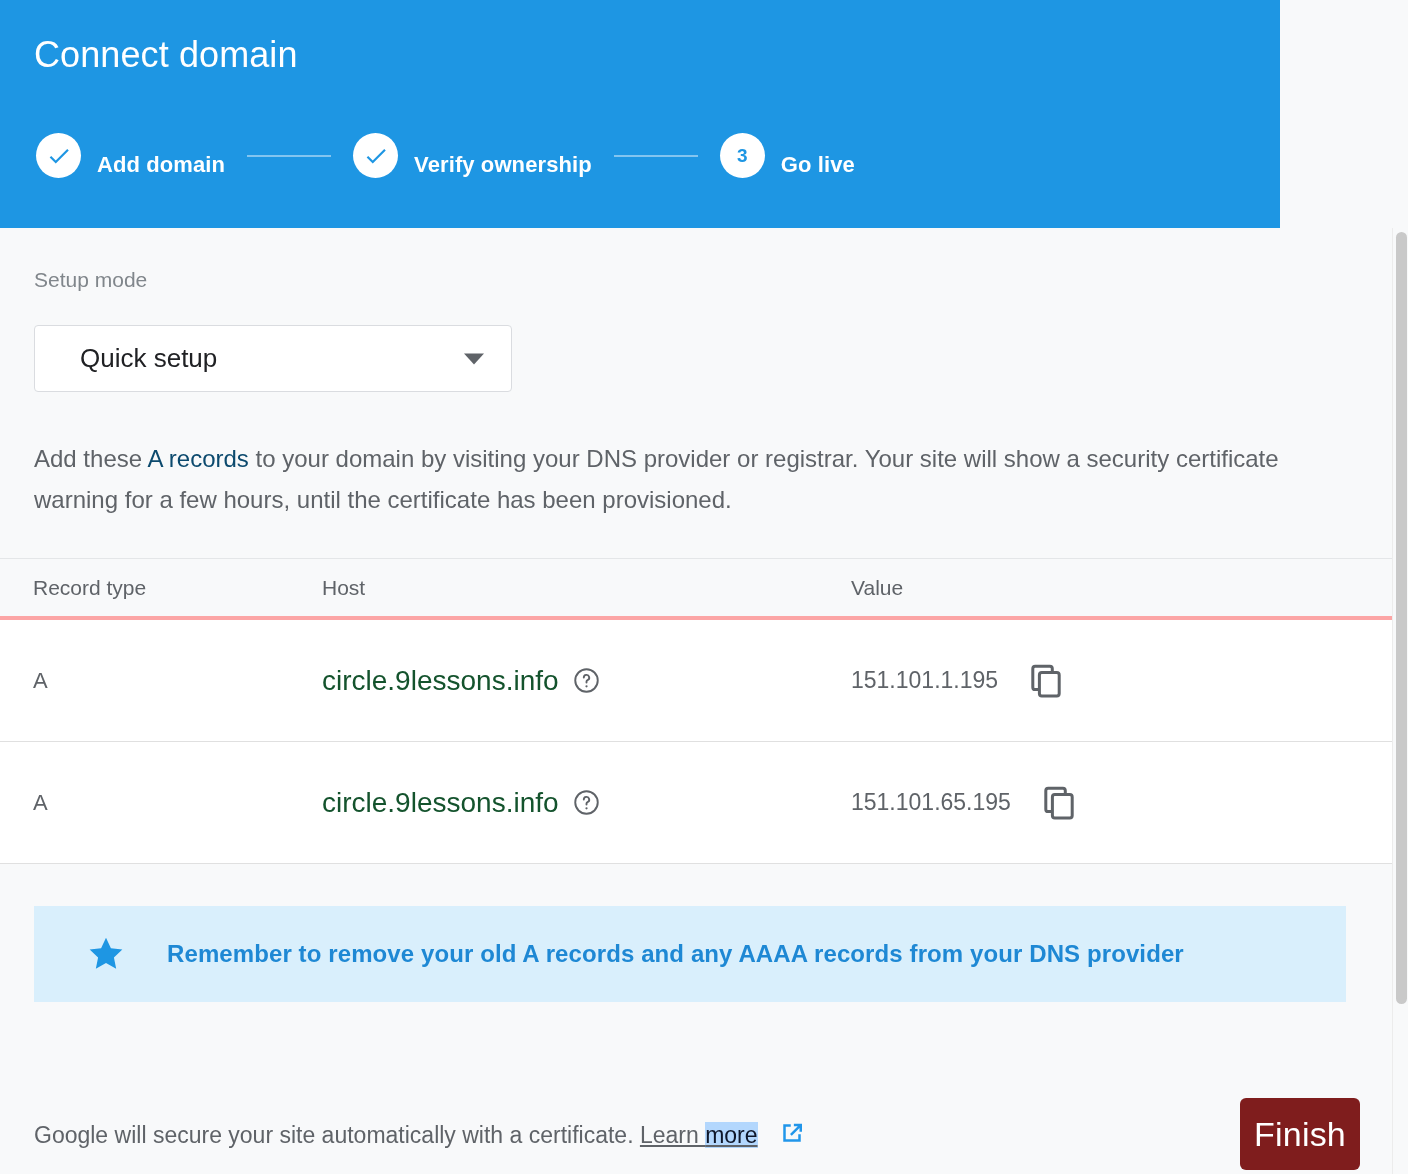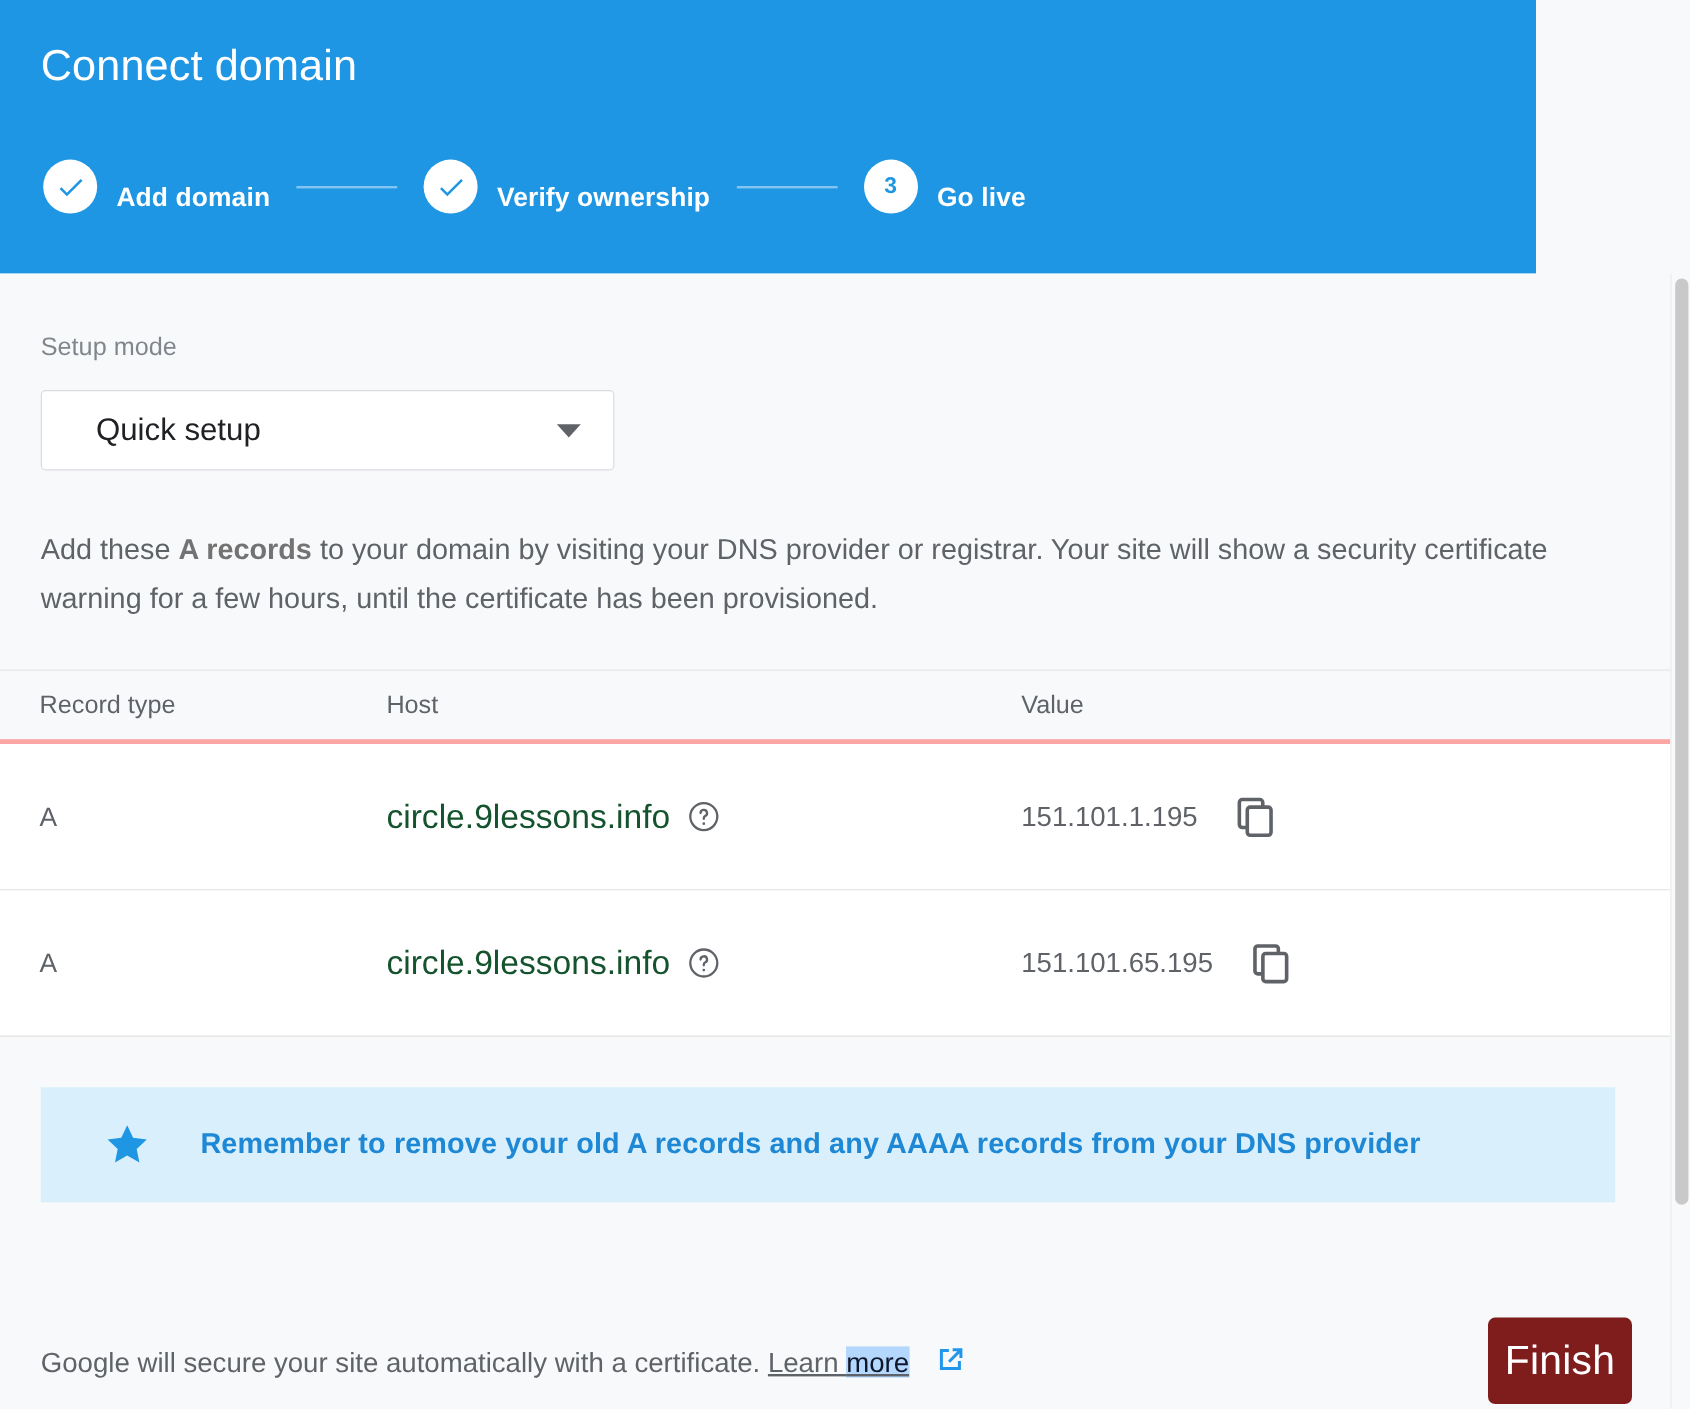--- a/index.html
+++ b/index.html
@@ -103,21 +103,21 @@
     top: 228px;
     left: 0;
     width: 1392px;
     height: 946px;
     background: #f8f9fa;
   }
 
   .setup-label {
     position: absolute;
     left: 34px;
-    top: 50px;
+    top: 40px;
     font-size: 21px;
     color: #80868b;
     font-weight: 400;
   }
 
   .select-box {
     position: absolute;
     left: 34px;
     top: 97px;
     width: 478px;
@@ -153,21 +153,21 @@
     position: absolute;
     left: 34px;
     top: 210px;
     width: 1290px;
     font-size: 24px;
     line-height: 41px;
     color: #5f6368;
     font-weight: 400;
   }
 
-  .desc b { color: #737373; font-weight: 700; }
+  .desc b { color: #0c4a6e; font-weight: 400; }
 
   
   .records-table {
     position: absolute;
     left: 0;
     top: 330px;
     width: 1392px;
   }
 
   .t-head {

